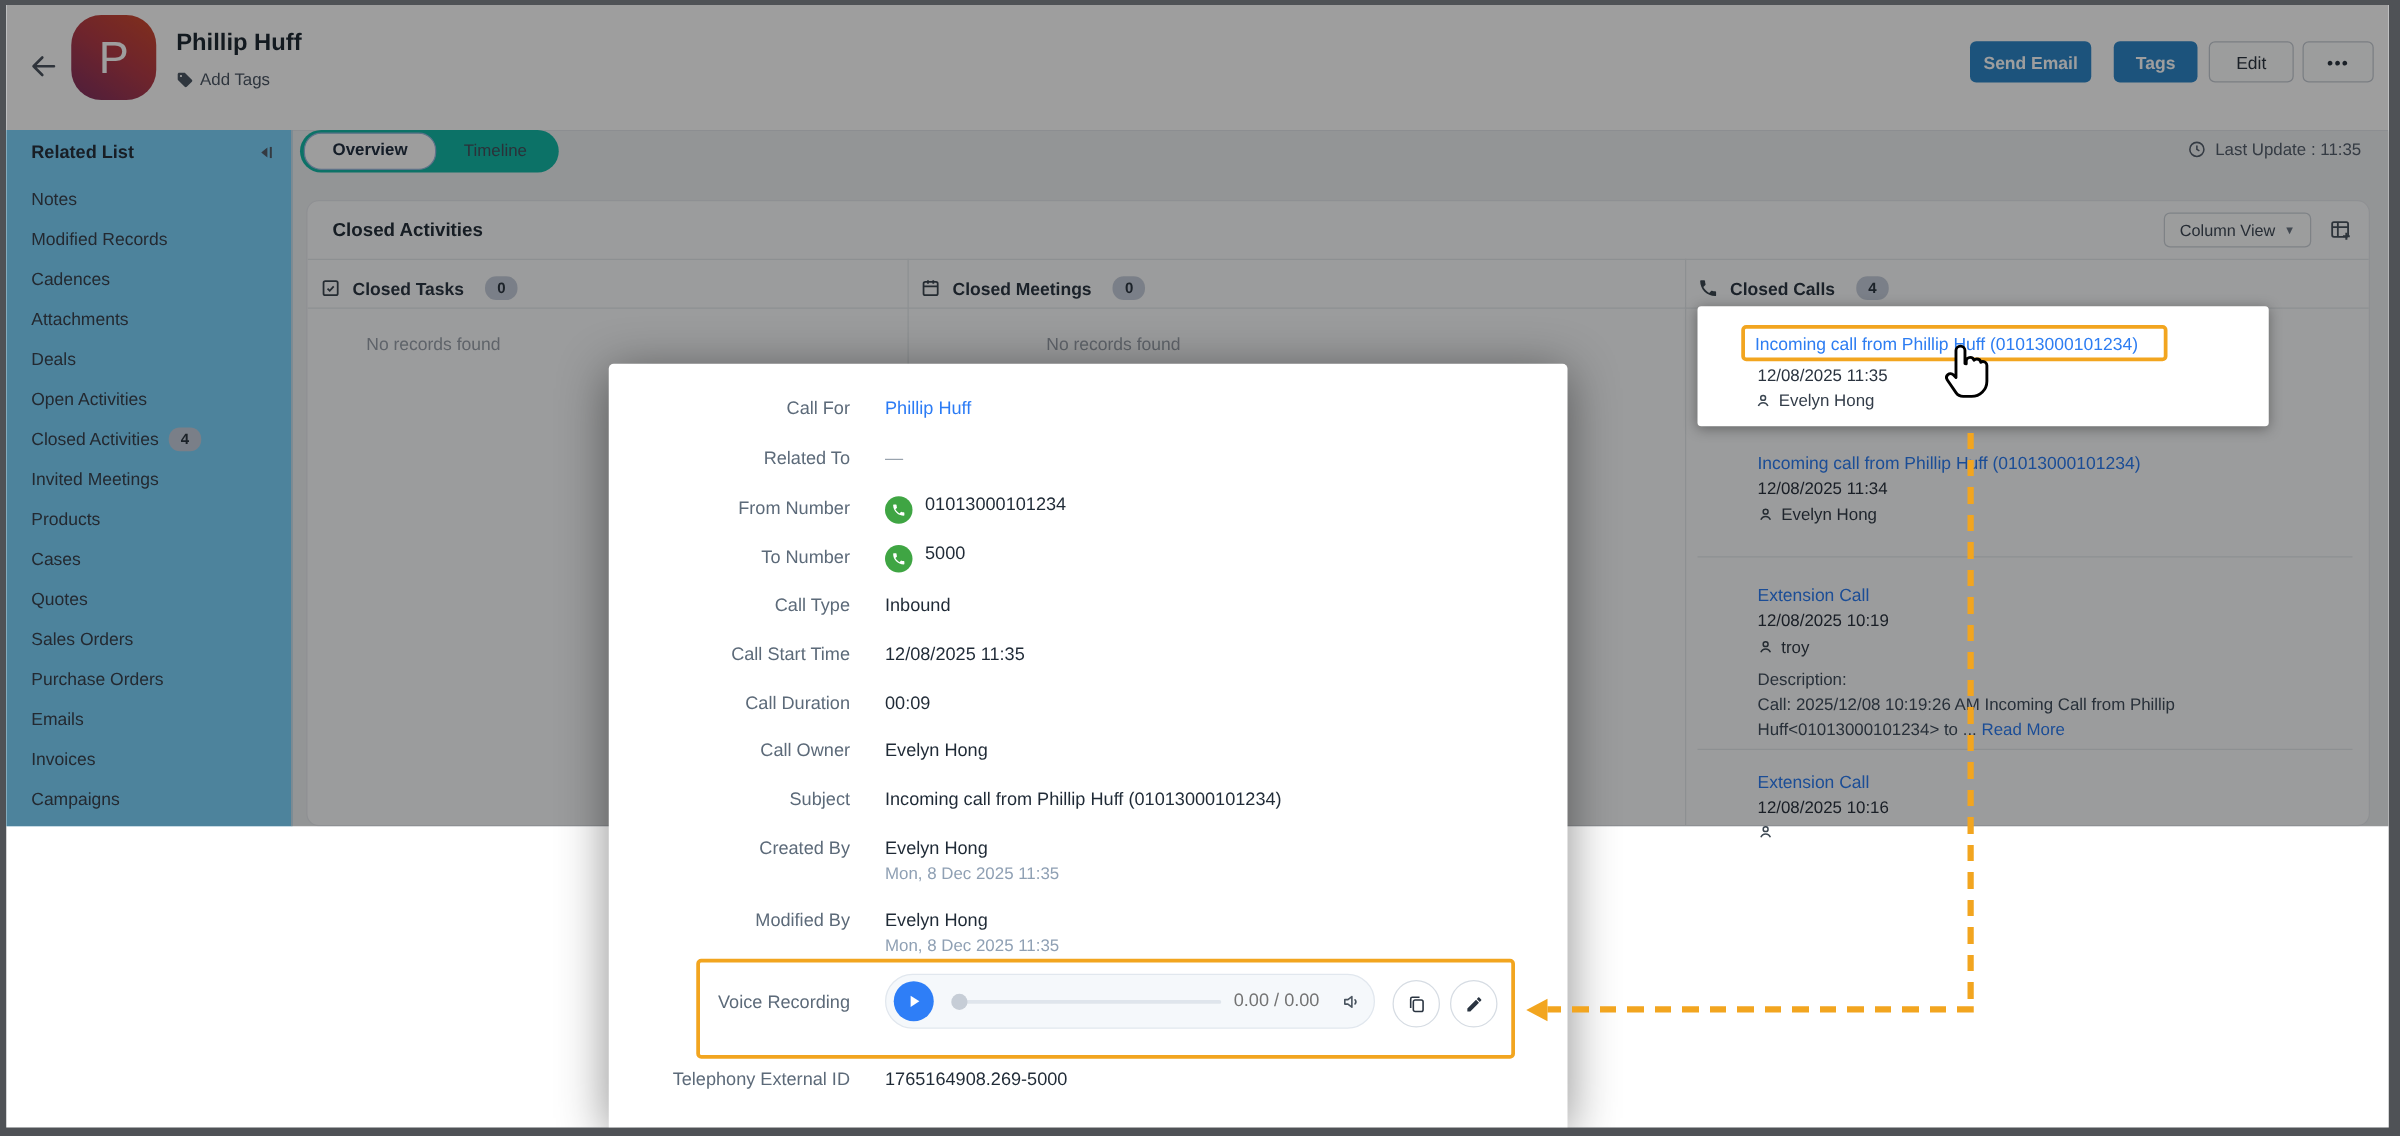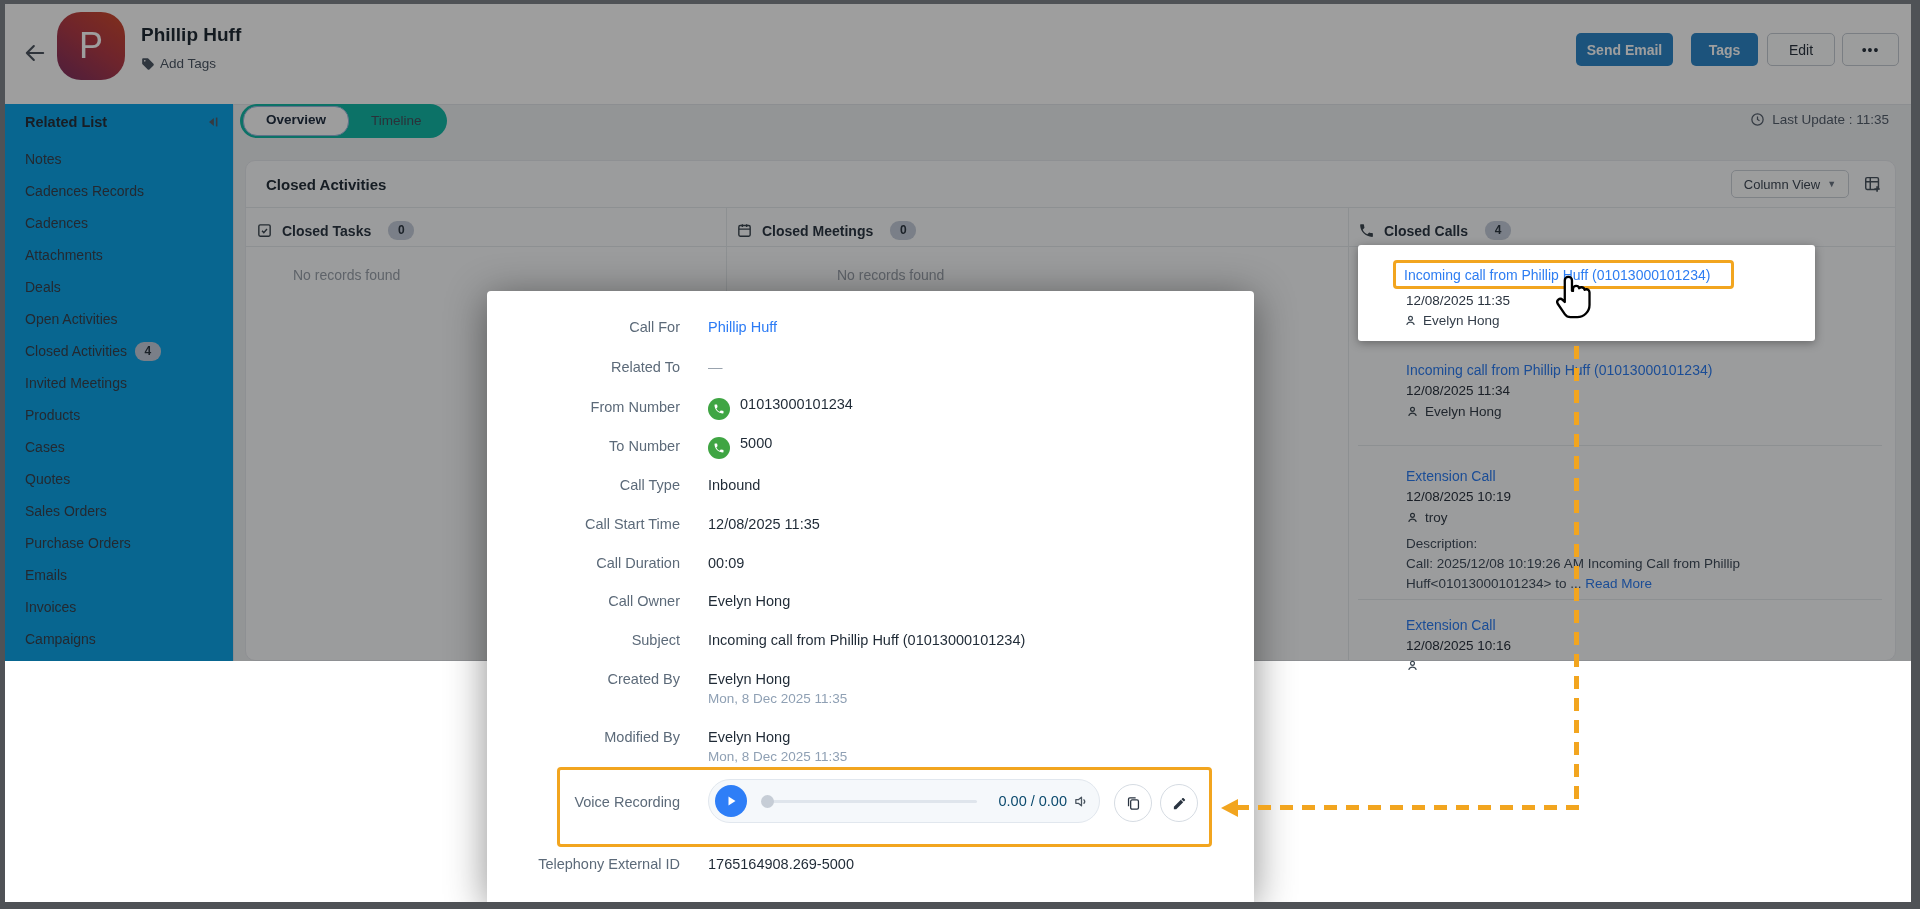--- a/index.html
+++ b/index.html
@@ -17,21 +17,21 @@
     background:linear-gradient(215deg,#d04c2d 0%,#b23b48 48%,#7d3162 100%);
     box-shadow:0 0 0 3px rgba(255,255,255,.55);
     color:#fff;font-size:36px;text-align:center;line-height:68px;}
   .c-title{position:absolute;left:136px;top:20px;font-size:19px;font-weight:bold;color:#1f2a35;}
   .addtags{position:absolute;left:136px;top:52px;font-size:13.5px;color:#4c5765;display:flex;align-items:center;gap:5px;}
   .btn{position:absolute;top:29px;height:33px;border-radius:5px;font-size:14px;font-weight:bold;
     display:flex;align-items:center;justify-content:center;box-sizing:border-box;cursor:pointer;}
   .btn.blue{background:#2e87c9;color:#fff;}
   .btn.ghost{background:#fcfdfd;color:#2b3540;border:1px solid #c5cbd3;font-weight:normal;}
 
-  .sidebar{position:absolute;left:0;top:100px;width:228px;height:557px;background:#0ea5e9;border-right:1px solid #dfe3e7;}
+  .sidebar{position:absolute;left:0;top:100px;width:228px;height:557px;background:#7dd3fc;border-right:1px solid #dfe3e7;}
   .side-title{position:absolute;left:20px;top:10px;font-size:14.5px;font-weight:bold;color:#27313d;}
   .collapse{position:absolute;right:12px;top:10px;width:16px;height:16px;color:#545e6a;}
   .side-list{position:absolute;left:0;top:39px;width:228px;}
   .side-item{height:32px;line-height:32px;padding-left:20px;font-size:14px;color:#39434f;cursor:pointer;white-space:nowrap;}
   .badge{display:inline-block;min-width:12px;height:19px;line-height:19px;border-radius:9px;background:#c6cedb;
     color:#2d3743;font-size:12px;font-weight:bold;text-align:center;padding:0 7px;margin-left:8px;vertical-align:1px;}
 
   .tabs{position:absolute;left:235px;top:100px;height:34px;background:#14b8a6;border-radius:17px;display:flex;align-items:center;padding:0 3px;}
   .tab{height:28px;line-height:28px;border-radius:14px;padding:0 22px;font-size:13.5px;color:#46505c;cursor:pointer;}
   .tab.active{background:#fdfdfe;border:1px solid #96b8dc;color:#223041;font-weight:bold;line-height:26px;}
@@ -78,21 +78,21 @@
   .mdash{color:#99a3ae;}
   .phone-badge{display:inline-flex;width:22px;height:22px;border-radius:50%;background:#3fa543;color:#fff;
     align-items:center;justify-content:center;margin-right:10px;vertical-align:-6px;}
   .vr-box{position:absolute;left:70px;top:476px;width:655px;height:80px;border:3px solid #F2A51F;border-radius:4px;box-sizing:border-box;}
   .player{position:absolute;left:221px;top:488px;width:392px;height:44px;background:#f5f8fb;border:1px solid #e1e7ee;
     border-radius:22px;box-sizing:border-box;}
   .playbtn{position:absolute;left:6px;top:5px;width:32px;height:32px;border-radius:50%;background:#2e7ef7;cursor:pointer;
     display:flex;align-items:center;justify-content:center;}
   .track{position:absolute;left:56px;top:20px;width:212px;height:3px;background:#dfe5ec;border-radius:2px;}
   .knob{position:absolute;left:52px;top:15px;width:13px;height:13px;border-radius:50%;background:#c6cdd6;cursor:pointer;}
-  .ptime{position:absolute;left:278px;top:0;width:80px;height:42px;line-height:42px;text-align:right;color:#0c4a6e;font-size:14.5px;}
+  .ptime{position:absolute;left:278px;top:0;width:80px;height:42px;line-height:42px;text-align:left;color:#737373;font-size:14.5px;}
   .vol{position:absolute;left:364px;top:13px;width:17px;height:17px;color:#49545f;cursor:pointer;}
   .roundbtn{position:absolute;top:493px;width:38px;height:38px;border-radius:50%;border:1px solid #d6dce3;background:#fff;
     box-sizing:border-box;display:flex;align-items:center;justify-content:center;color:#2a3441;cursor:pointer;}
 
   
   .annot{z-index:7;}
   .dash-v{position:absolute;left:1569px;top:342px;width:5px;height:462px;
     background:repeating-linear-gradient(to bottom,#F2A51F 0 13px,transparent 13px 22px);}
   .dash-h{position:absolute;left:1233px;top:801px;width:341px;height:5px;
     background:repeating-linear-gradient(to left,#F2A51F 0 13px,transparent 13px 22px);}
@@ -126,21 +126,21 @@
     </div>
 
     <div class="sidebar">
       <div class="side-title">Related List</div>
       <svg class="collapse" viewBox="0 0 18 18" fill="currentColor">
           <polygon points="10,4.5 4.5,9 10,13.5"></polygon>
           <rect x="12.2" y="4" width="1.8" height="10"></rect>
         </svg>
       <div class="side-list">
         <div class="side-item">Notes</div>
-        <div class="side-item">Cadences Records</div>
+        <div class="side-item">Modified Records</div>
         <div class="side-item">Cadences</div>
         <div class="side-item">Attachments</div>
         <div class="side-item">Deals</div>
         <div class="side-item">Open Activities</div>
         <div class="side-item"><span>Closed Activities</span><span class="badge">4</span></div>
         <div class="side-item">Invited Meetings</div>
         <div class="side-item">Products</div>
         <div class="side-item">Cases</div>
         <div class="side-item">Quotes</div>
         <div class="side-item">Sales Orders</div>

